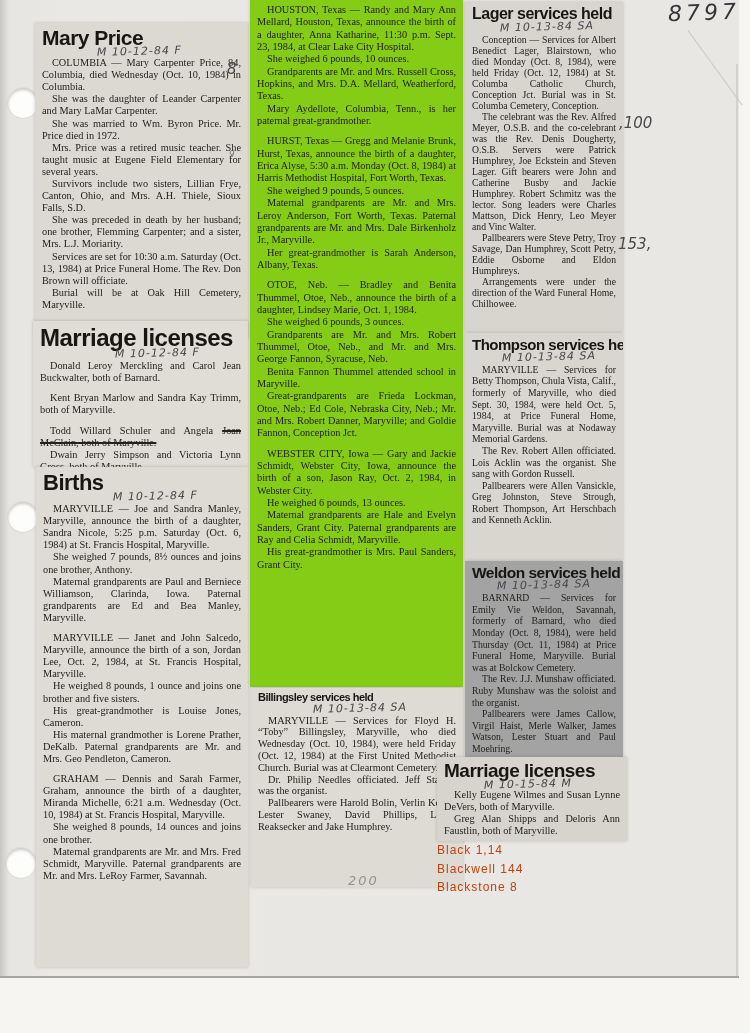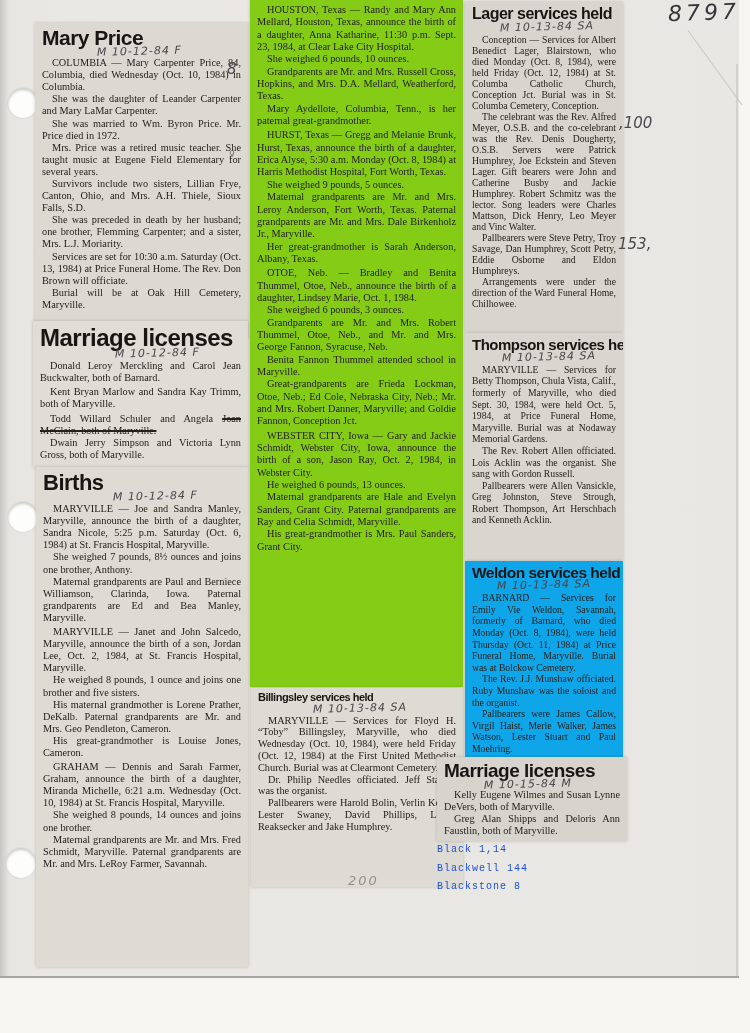--- a/index.html
+++ b/index.html
@@ -35,21 +35,21 @@
     padding:4px 7px 4px 7px;
     overflow:hidden;
     color:#24221e;
     box-shadow:0 0 3px rgba(60,55,45,0.25);
   }
   .clipping .body p{
     margin:0;
     text-indent:10px;
     text-align:justify;
   }
-  .clipping .body p.gap{margin-top:2px;}
+  .clipping .body p.gap{margin-top:8px;}
   .hl{
     font-family:"Liberation Sans", sans-serif;
     font-weight:bold;
     letter-spacing:-0.5px;
     margin:0;
     color:#171613;
     white-space:nowrap;
     line-height:1.05;
   }
   .note{
@@ -65,24 +65,24 @@
   .struck{text-decoration:line-through;text-decoration-thickness:1.5px;}
   .hand{
     position:absolute;
     font-family:"DejaVu Sans", sans-serif;
     font-style:italic;
     color:#49484c;
     white-space:nowrap;
   }
   .typed{
     position:absolute;left:437px;top:841px;
-    font-family:Liberation Mono, monospace;
-    font-size:10px;line-height:18.5px;
+    font-family:Liberation Sans, sans-serif;
+    font-size:12px;line-height:18.5px;
     letter-spacing:1px;
-    color:#1d4ed8;
+    color:#c2410c;
   }
   .typed p{margin:0;}
   
   .t-col12 .body{font-size:10.3px;line-height:12.1px;}
   .t-col3  .body{font-size:9.7px;line-height:11.2px;}
 </style>
 </head>
 <body>
 
 <div id="canvas">
@@ -126,22 +126,22 @@
   <article class="clipping t-col12" style="left:36px;top:467px;width:212px;height:500px;background:#dedbd5;">
     <h2 class="hl" style="font-size:22px;">Births</h2>
     <div class="note" style="margin:-4px 0 2px 70px;">M 10-12-84 F</div>
     <div class="body">
 
     <p><span>MARYVILLE — Joe and Sandra Manley, Maryville, announce the birth of a daughter, Sandra Nicole, 5:25 p.m. Saturday (Oct. 6, 1984) at St. Francis Hospital, Maryville.</span><span class="struck"></span></p>
         <p><span>She weighed 7 pounds, 8½ ounces and joins one brother, Anthony.</span><span class="struck"></span></p>
         <p><span>Maternal grandparents are Paul and Berniece Williamson, Clarinda, Iowa. Paternal grandparents are Ed and Bea Manley, Maryville.</span><span class="struck"></span></p>
         <p class="gap"><span>MARYVILLE — Janet and John Salcedo, Maryville, announce the birth of a son, Jordan Lee, Oct. 2, 1984, at St. Francis Hospital, Maryville.</span><span class="struck"></span></p>
         <p><span>He weighed 8 pounds, 1 ounce and joins one brother and five sisters.</span><span class="struck"></span></p>
+        <p><span>His great-grandmother is Louise Jones, Cameron.</span><span class="struck"></span></p>
         <p><span>His maternal grandmother is Lorene Prather, DeKalb. Paternal grandparents are Mr. and Mrs. Geo Pendleton, Cameron.</span><span class="struck"></span></p>
-        <p><span>His great-grandmother is Louise Jones, Cameron.</span><span class="struck"></span></p>
         <p class="gap"><span>GRAHAM — Dennis and Sarah Farmer, Graham, announce the birth of a daughter, Miranda Michelle, 6:21 a.m. Wednesday (Oct. 10, 1984) at St. Francis Hospital, Maryville.</span><span class="struck"></span></p>
         <p><span>She weighed 8 pounds, 14 ounces and joins one brother.</span><span class="struck"></span></p>
         <p><span>Maternal grandparents are Mr. and Mrs. Fred Schmidt, Maryville. Paternal grandparents are Mr. and Mrs. LeRoy Farmer, Savannah.</span><span class="struck"></span></p>
       </div>
   </article>
 
   <article class="clipping t-col12" style="left:250px;top:0px;width:213px;height:687px;background:#84cc16;">
     <div class="body" style="line-height:12.35px;">
 
     <p><span>HOUSTON, Texas — Randy and Mary Ann Mellard, Houston, Texas, announce the birth of a daughter, Anna Katharine, 11:30 p.m. Sept. 23, 1984, at Clear Lake City Hospital.</span><span class="struck"></span></p>
@@ -191,21 +191,21 @@
     <h2 class="hl" style="font-size:15px;">Thompson services held</h2>
     <div class="note" style="margin:-2px 0 2px 30px;">M 10-13-84 SA</div>
     <div class="body" style="line-height:11.6px;">
 
     <p><span>MARYVILLE — Services for Betty Thompson, Chula Vista, Calif., formerly of Maryville, who died Sept. 30, 1984, were held Oct. 5, 1984, at Price Funeral Home, Maryville. Burial was at Nodaway Memorial Gardens.</span><span class="struck"></span></p>
         <p><span>The Rev. Robert Allen officiated. Lois Acklin was the organist. She sang with Gordon Russell.</span><span class="struck"></span></p>
         <p><span>Pallbearers were Allen Vansickle, Greg Johnston, Steve Strough, Robert Thompson, Art Herschbach and Kenneth Acklin.</span><span class="struck"></span></p>
       </div>
   </article>
 
-  <article class="clipping t-col3" style="left:465px;top:561px;width:158px;height:196px;background:#0ea5e9;">
+  <article class="clipping t-col3" style="left:465px;top:561px;width:158px;height:196px;background:#a3a3a3;">
     <h2 class="hl" style="font-size:15.5px;">Weldon services held</h2>
     <div class="note" style="margin:-2px 0 2px 25px;">M 10-13-84 SA</div>
     <div class="body" style="line-height:11.6px;">
 
     <p><span>BARNARD — Services for Emily Vie Weldon, Savannah, formerly of Barnard, who died Monday (Oct. 8, 1984), were held Thursday (Oct. 11, 1984) at Price Funeral Home, Maryville. Burial was at Bolckow Cemetery.</span><span class="struck"></span></p>
         <p><span>The Rev. J.J. Munshaw officiated. Ruby Munshaw was the soloist and the organist.</span><span class="struck"></span></p>
         <p><span>Pallbearers were James Callow, Virgil Haist, Merle Walker, James Watson, Lester Stuart and Paul Moehring.</span><span class="struck"></span></p>
       </div>
   </article>
 

